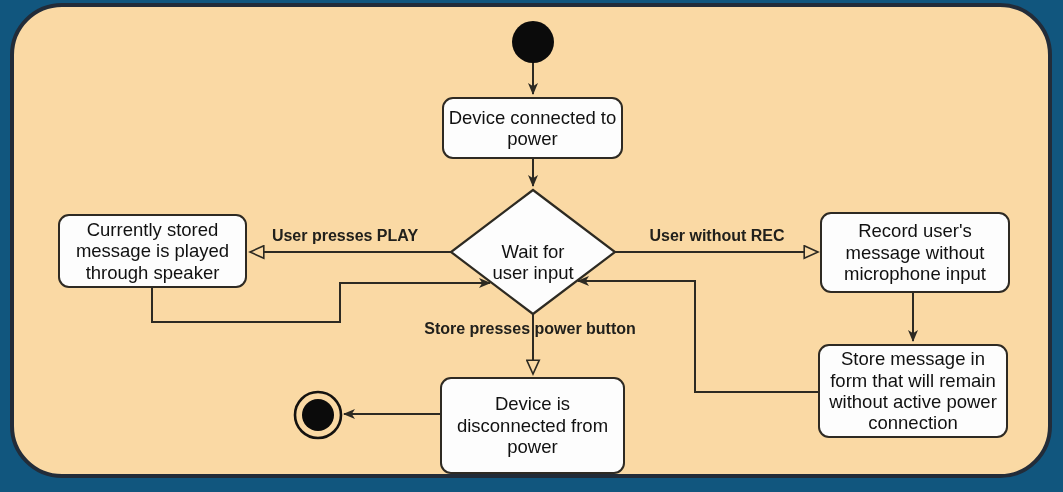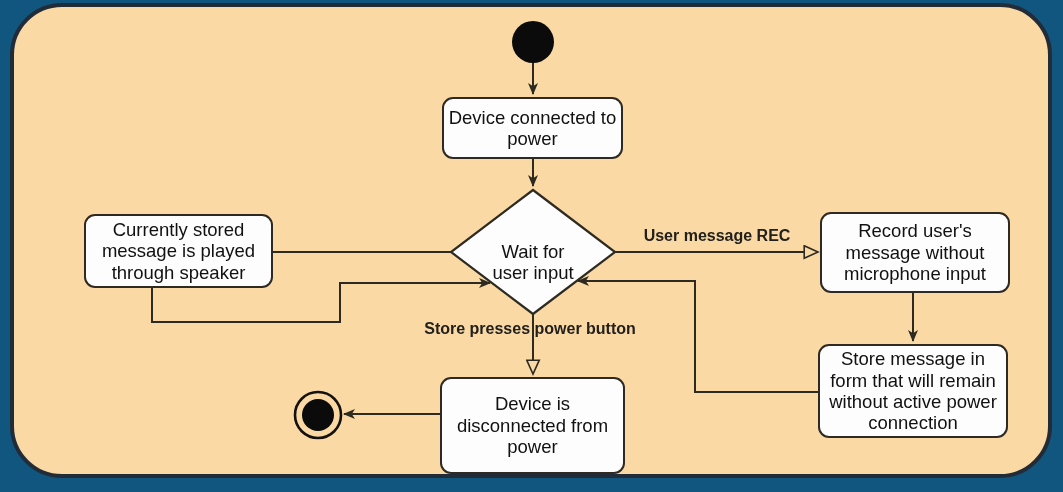--- a/index.html
+++ b/index.html
@@ -35,21 +35,21 @@
     align-items: center;
     justify-content: center;
     text-align: center;
     font-size: 18.5px;
     line-height: 1.16;
     color: #111111;
     white-space: pre-line;
     padding: 2px 3px;
   }
   .n-connected    { left: 442px; top: 97px;  width: 181px; height: 62px; }
-  .n-play         { left: 58px;  top: 214px; width: 189px; height: 74px; margin-left: 26px; }
+  .n-play         { left: 58px;  top: 214px; width: 189px; height: 74px; }
   .n-record       { left: 820px; top: 212px; width: 190px; height: 81px; }
   .n-store        { left: 818px; top: 344px; width: 190px; height: 94px; }
   .n-disconnected { left: 440px; top: 377px; width: 185px; height: 97px; }
   .diamond-label {
     position: absolute;
     left: 458px; top: 240px;
     width: 150px; height: 44px;
     display: flex;
     align-items: center;
     justify-content: center;
@@ -127,18 +127,19 @@
 without active power
 connection</div>
 
   <div class="node n-disconnected">Device is
 disconnected from
 power</div>
 
   <div class="diamond-label">Wait for
 user input</div>
 
+  <div class="edge-label lbl-play">User presses PLAY</div>
 
-  <div class="edge-label lbl-rec">User message REC</div>
+  <div class="edge-label lbl-rec">User without REC</div>
 
   <div class="edge-label lbl-power">Store presses power button</div>
 
 </div>
 
 </body></html>

